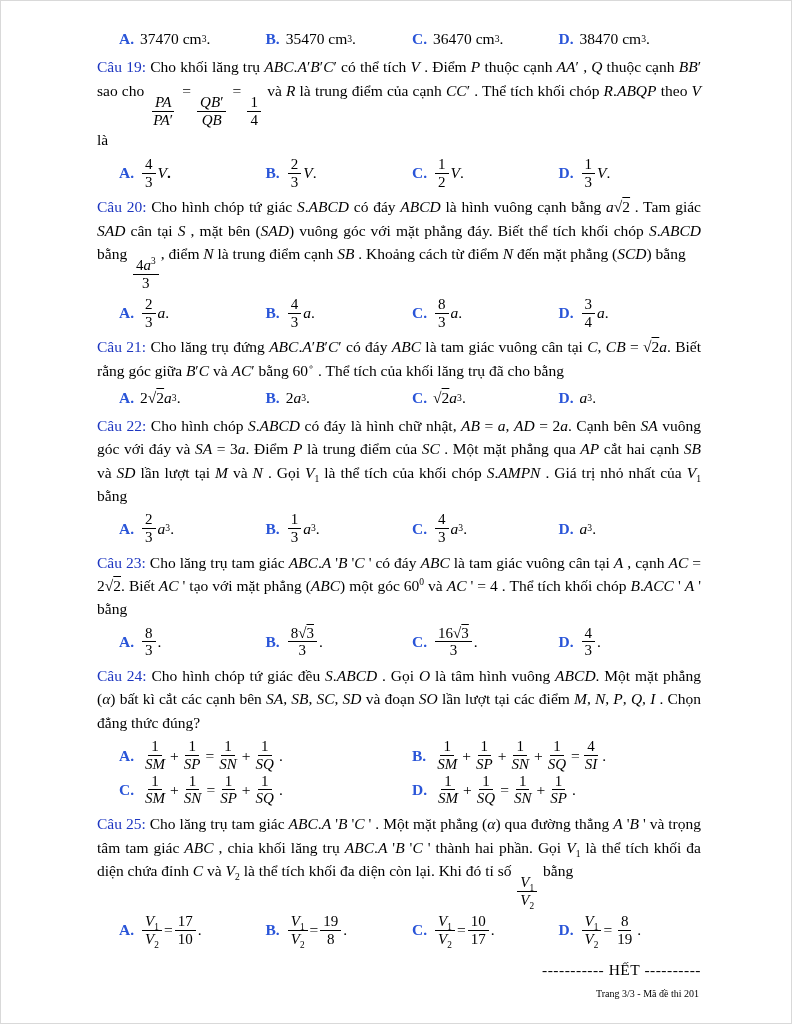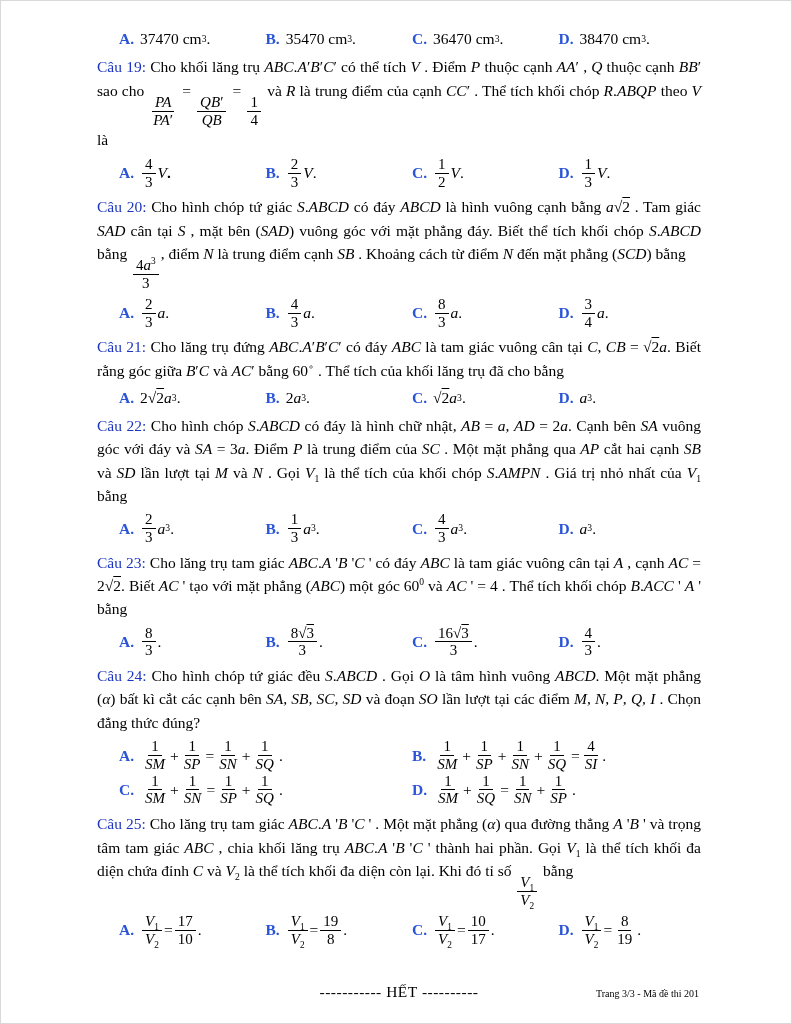--- a/index.html
+++ b/index.html
@@ -31,21 +31,21 @@
     vertical-align:middle; line-height:1.12; margin:0 2px;
     font-size:0.97em; text-align:center;
   }
   .fr .n { border-bottom:1px solid #000; padding:0 3px; }
   .fr .d { padding:0 3px;text-align:right; }
   .qbody .fr { vertical-align:-0.75em; }
   
   .rd { text-decoration:overline; }
   sup { font-size:0.62em; vertical-align:super; line-height:0; }
   sub { font-size:0.62em; vertical-align:sub; line-height:0; }
-  .endmark { text-align:center; margin-top:28px; letter-spacing:0.5px; }
+  .endmark { text-align:right; margin-top:6px; letter-spacing:0.5px; }
   .footer {
     position:absolute; right:92px; bottom:22px;
     font-size:10px;
   }
   .toprow { padding-top:0; }
 </style>
 </head>
 <body>
 
 <div class="page">

